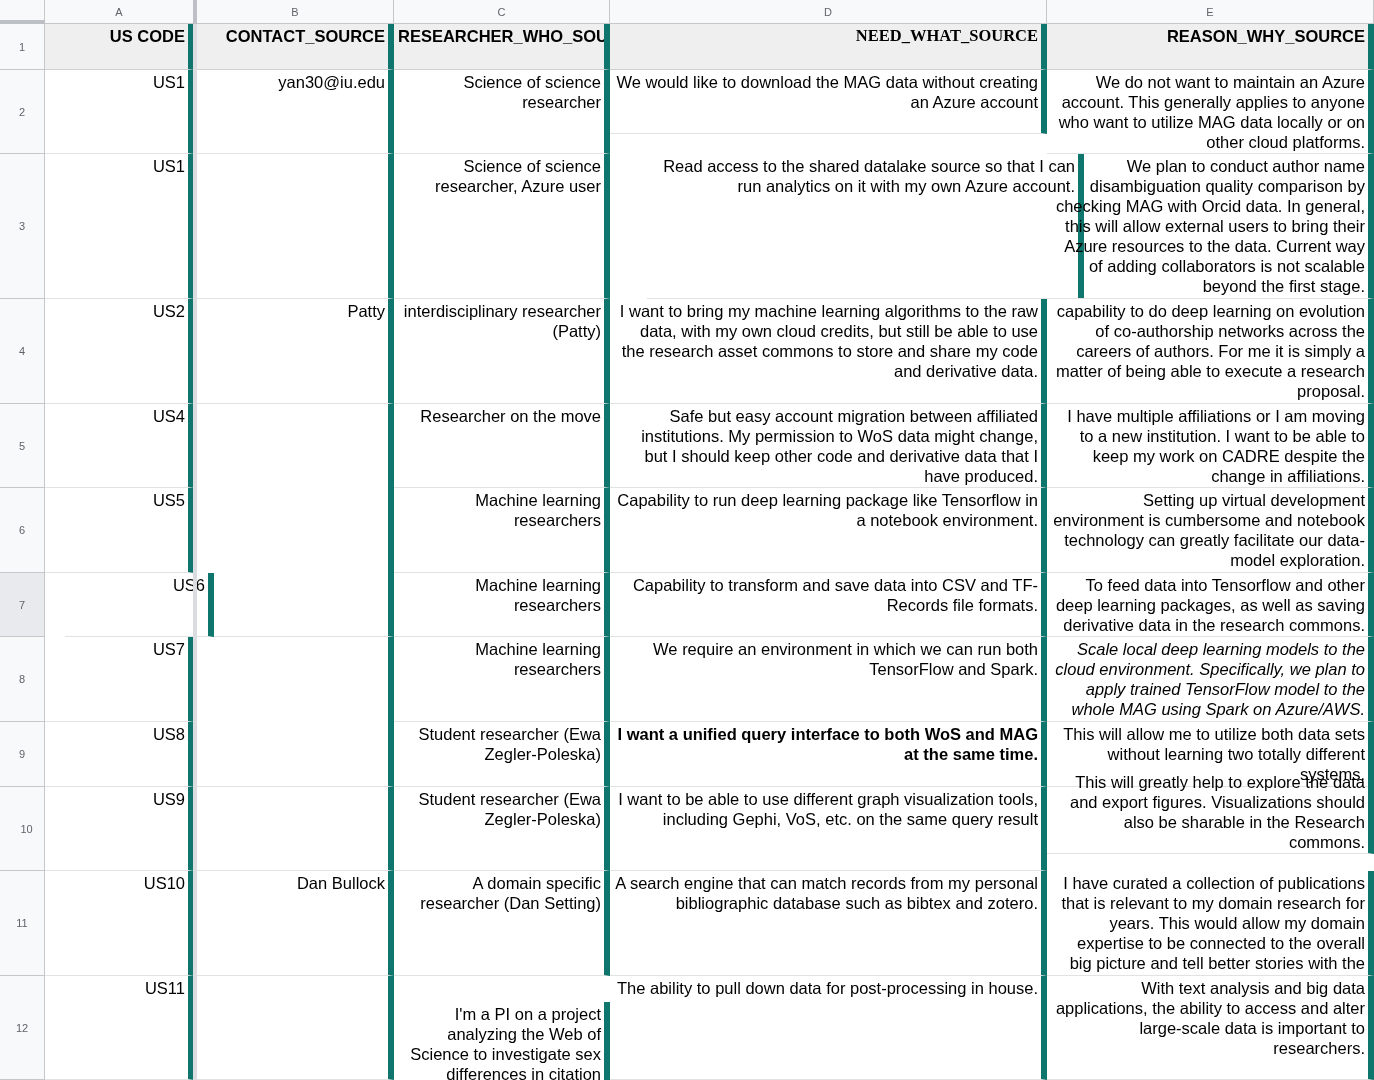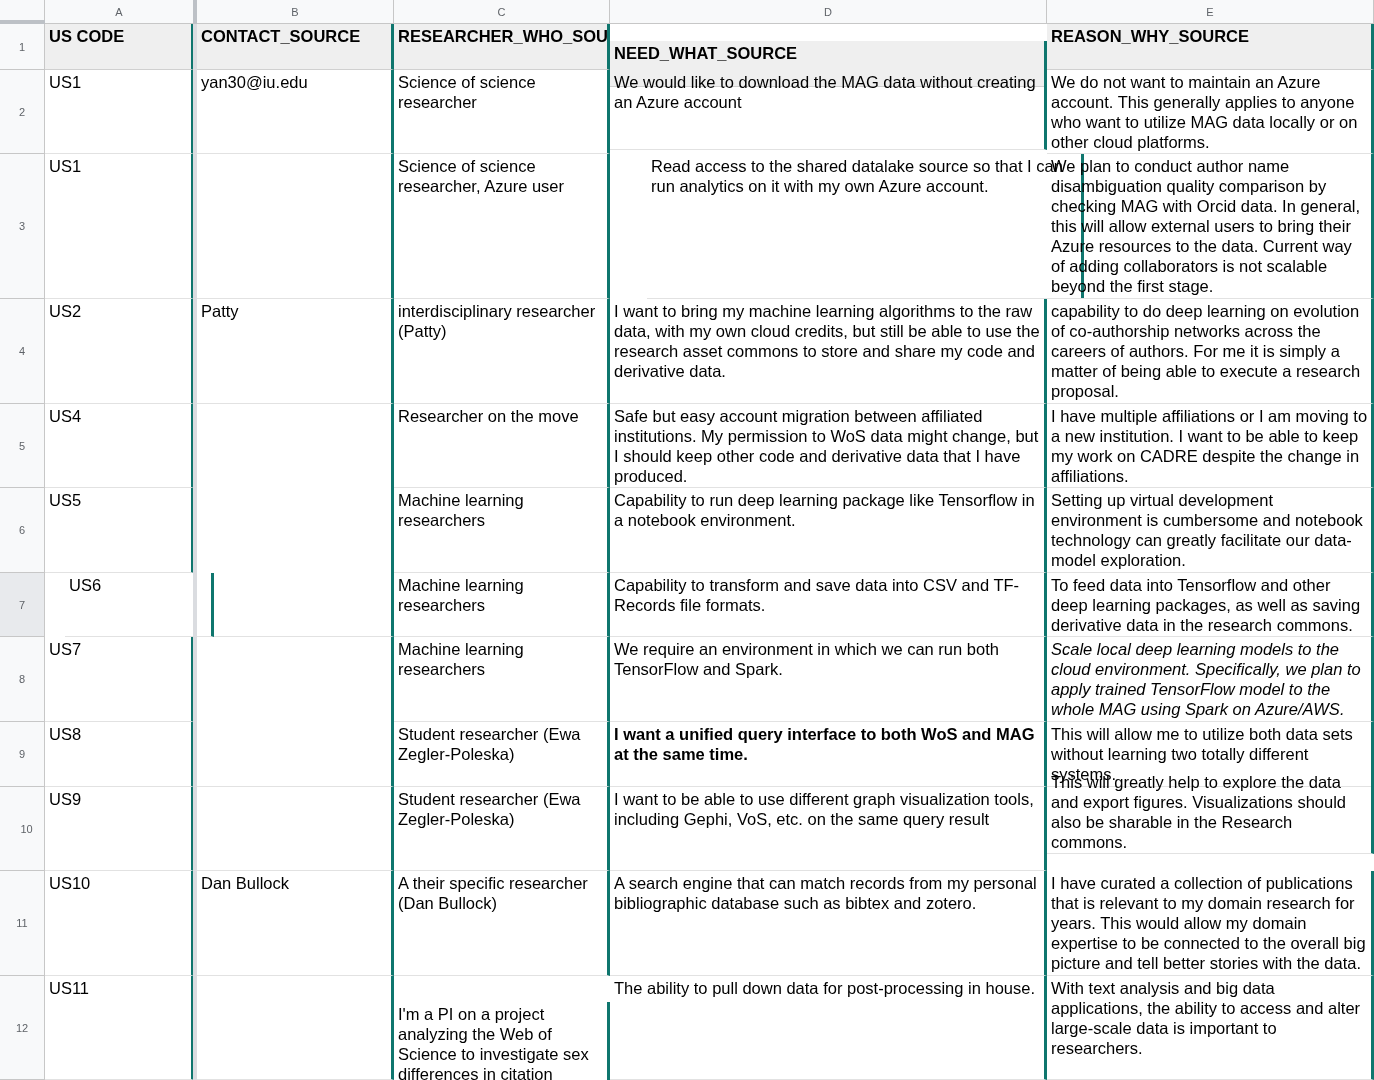--- a/index.html
+++ b/index.html
@@ -9,22 +9,22 @@
   .corner { position: absolute; left: 0; top: 0; width: 45px; height: 24px; background: #f8f9fa;
             border-right: 1px solid #c7c7c7; border-bottom: 1px solid #c7c7c7; box-sizing: border-box; }
   .corner-bar { position: absolute; left: 0; top: 20px; width: 45px; height: 4px; background: #bdc1c6; }
   .col-head { position: absolute; top: 0; height: 24px; background: #f8f9fa; box-sizing: border-box;
               border-right: 1px solid #c7c7c7; border-bottom: 1px solid #c7c7c7;
               font-size: 11px; color: #5f6368; text-align: center; line-height: 24px; }
   .row-head { position: absolute; left: 0; width: 45px; background: #f8f9fa; box-sizing: border-box;
               border-right: 1px solid #c7c7c7; border-bottom: 1px solid #c7c7c7;
               font-size: 11px; color: #5f6368; display: flex; align-items: center; justify-content: center; }
   .row-head.selected { background: #e8eaed; }
-  .cell { position: absolute; box-sizing: border-box; border-right: 3px solid #0f766e; border-bottom: 1px solid #e2e2e2;
-          padding: 2px 3px 0 4px; font-size: 16.5px; line-height: 20px; overflow: hidden; white-space: normal; }
+  .cell { position: absolute; box-sizing: border-box; border-right: 6px solid #0f766e; border-bottom: 1px solid #e2e2e2;
+          padding: 2px 3px 0 4px; font-size: 16.5px; line-height: 20px; overflow: hidden; white-space: normal; text-align: right; }
   .cell.header { background: #efefef; font-weight: bold; border-bottom: 1px solid #d0d0d0; }
   .freeze-col { position: absolute; left: 193px; top: 0; width: 4px; height: 1080px; background: #dadce0; }
   .freeze-col-top { position: absolute; left: 193px; top: 0; width: 4px; height: 24px; background: #bdc1c6; }
 </style>
 </head>
 <body>
 
 <div class="sheet">
   <div class="corner"></div>
   <div class="corner-bar"></div>
@@ -33,27 +33,27 @@
   <div class="col-head" style="left:197px;width:197px">B</div>
   <div class="col-head" style="left:394px;width:216px">C</div>
   <div class="col-head" style="left:610px;width:437px">D</div>
   <div class="col-head" style="left:1047px;width:327px">E</div>
 
   <div id="rows-container">
       <div class="row-head" style="top: 24px; height: 46px;">1</div>
       <div class="cell header" style="left: 45px; top: 24px; width: 149px; height: 46px;">US CODE</div>
       <div class="cell header" style="left: 197px; top: 24px; width: 197px; height: 46px;">CONTACT_SOURCE</div>
       <div class="cell header" style="left: 394px; top: 24px; width: 216px; height: 46px;">RESEARCHER_WHO_SOURCE</div>
-      <div class="cell header" style="left: 610px; top: 41px; width: 437px; height: 46px;">NEED_WHAT_SOURCE</div>
+      <div class="cell header" style="left: 610px; top: 24px; width: 437px; height: 46px; font-family: Liberation Serif, serif;">NEED_WHAT_SOURCE</div>
       <div class="cell header" style="left: 1047px; top: 24px; width: 327px; height: 46px;">REASON_WHY_SOURCE</div>
       <div class="row-head" style="top: 70px; height: 84px;">2</div>
       <div class="cell" style="left: 45px; top: 70px; width: 149px; height: 84px;">US1</div>
       <div class="cell" style="left: 197px; top: 70px; width: 197px; height: 84px;">yan30@iu.edu</div>
       <div class="cell" style="left: 394px; top: 70px; width: 216px; height: 84px;">Science of science researcher</div>
-      <div class="cell" style="left: 610px; top: 70px; width: 437px; height: 80px;">We would like to download the MAG data without creating an Azure account</div>
+      <div class="cell" style="left: 610px; top: 70px; width: 437px; height: 64px;">We would like to download the MAG data without creating an Azure account</div>
       <div class="cell" style="left: 1047px; top: 70px; width: 327px; height: 84px;">We do not want to maintain an Azure account. This generally applies to anyone who want to utilize MAG data locally or on other cloud platforms.</div>
       <div class="row-head" style="top: 154px; height: 145px;">3</div>
       <div class="cell" style="left: 45px; top: 154px; width: 149px; height: 145px;">US1</div>
       <div class="cell" style="left: 197px; top: 154px; width: 197px; height: 145px;"></div>
       <div class="cell" style="left: 394px; top: 154px; width: 216px; height: 145px;">Science of science researcher, Azure user</div>
       <div class="cell" style="left: 610px; top: 154px; width: 437px; height: 145px; margin-left: 37px;">Read access to the shared datalake source so that I can run analytics on it with my own Azure account.</div>
       <div class="cell" style="left: 1047px; top: 154px; width: 327px; height: 145px;">We plan to conduct author name disambiguation quality comparison by checking MAG with Orcid data. In general, this will allow external users to bring their Azure resources to the data. Current way of adding collaborators is not scalable beyond the first stage.</div>
       <div class="row-head" style="top: 299px; height: 105px;">4</div>
       <div class="cell" style="left: 45px; top: 299px; width: 149px; height: 105px;">US2</div>
       <div class="cell" style="left: 197px; top: 299px; width: 197px; height: 105px;">Patty</div>
@@ -89,21 +89,21 @@
       <div class="cell" style="left: 1047px; top: 722px; width: 327px; height: 65px;">This will allow me to utilize both data sets without learning two totally different systems.</div>
       <div class="row-head" style="top: 787px; height: 84px; padding-left: 9px;">10</div>
       <div class="cell" style="left: 45px; top: 787px; width: 149px; height: 84px;">US9</div>
       <div class="cell" style="left: 197px; top: 787px; width: 197px; height: 84px;"></div>
       <div class="cell" style="left: 394px; top: 787px; width: 216px; height: 84px;">Student researcher (Ewa Zegler-Poleska)</div>
       <div class="cell" style="left: 610px; top: 787px; width: 437px; height: 84px;">I want to be able to use different graph visualization tools, including Gephi, VoS, etc. on the same query result</div>
       <div class="cell" style="left: 1047px; top: 770px; width: 327px; height: 84px;">This will greatly help to explore the data and export figures. Visualizations should also be sharable in the Research commons.</div>
       <div class="row-head" style="top: 871px; height: 105px;">11</div>
       <div class="cell" style="left: 45px; top: 871px; width: 149px; height: 105px;">US10</div>
       <div class="cell" style="left: 197px; top: 871px; width: 197px; height: 105px;">Dan Bullock</div>
-      <div class="cell" style="left: 394px; top: 871px; width: 216px; height: 105px;">A their specific researcher (Dan Bullock)</div>
+      <div class="cell" style="left: 394px; top: 871px; width: 216px; height: 105px;">A domain specific researcher (Dan Setting)</div>
       <div class="cell" style="left: 610px; top: 871px; width: 437px; height: 105px;">A search engine that can match records from my personal bibliographic  database such as bibtex and zotero.</div>
       <div class="cell" style="left: 1047px; top: 871px; width: 327px; height: 105px;">I have curated a collection of publications that is relevant to my domain research for years. This would allow my domain expertise to be connected to the overall big picture and tell better stories with the data.</div>
       <div class="row-head" style="top: 976px; height: 104px;">12</div>
       <div class="cell" style="left: 45px; top: 976px; width: 149px; height: 104px;">US11</div>
       <div class="cell" style="left: 197px; top: 976px; width: 197px; height: 104px;"></div>
       <div class="cell" style="left: 394px; top: 976px; width: 216px; height: 104px; margin-top: 26px;">I'm a PI on a project analyzing the Web of Science to investigate sex differences in citation patterns.</div>
       <div class="cell" style="left: 610px; top: 976px; width: 437px; height: 104px;">The ability to pull down data for post-processing in house.</div>
       <div class="cell" style="left: 1047px; top: 976px; width: 327px; height: 104px;">With text analysis and big data applications, the ability to access and alter large-scale data is important to researchers.</div>
     </div>
 

